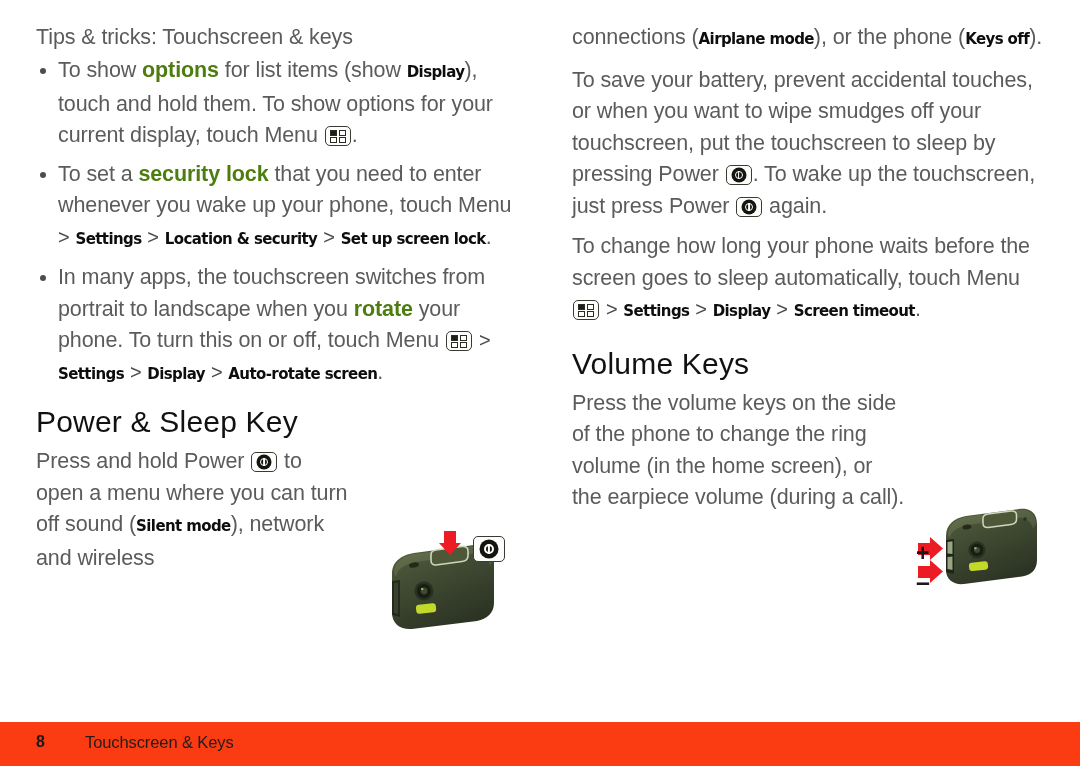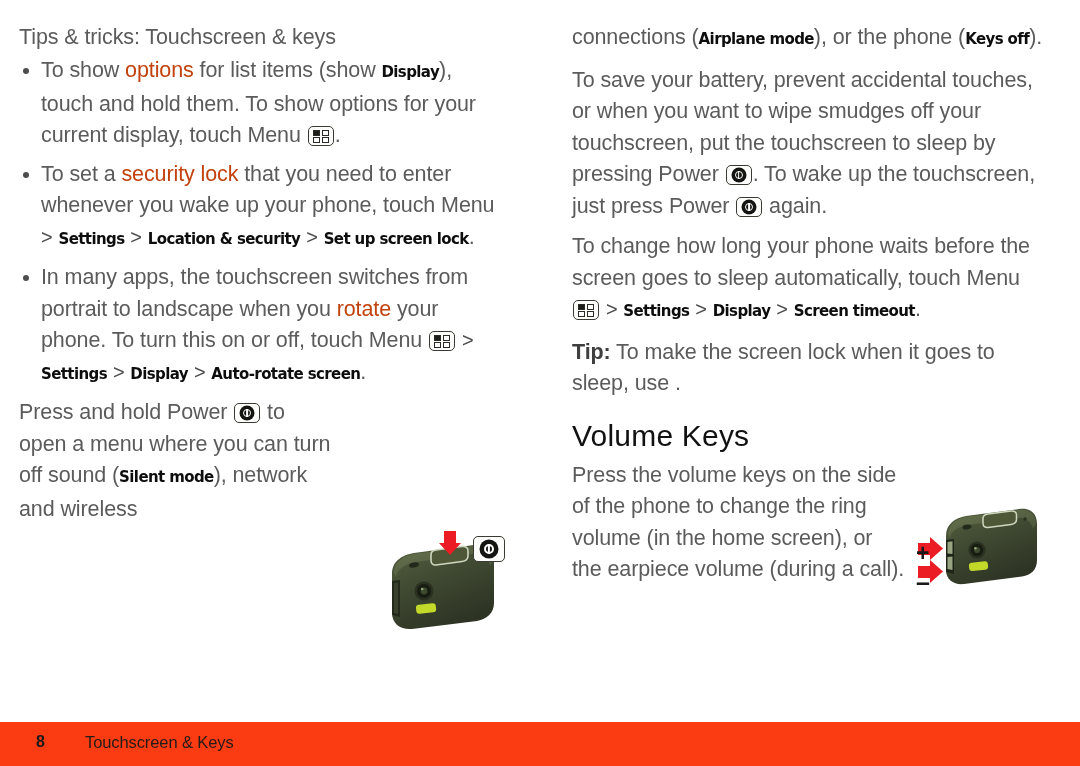--- a/index.html
+++ b/index.html
@@ -19,21 +19,21 @@
     inset: 0;
     background: #ffffff;
   }
 
   
   .col {
     position: absolute;
     top: 22px;
     width: 478px;
   }
-  .col-left  { left: 19px; }
+  .col-left  { left: 36px; }
   .col-right { left: 572px; }
 
   
   .lead {
     font-size: 21.5px;
     line-height: 31px;
     color: #5b5b5b;
     margin: 0 0 2px 0;
     letter-spacing: -0.1px;
   }
@@ -72,21 +72,21 @@
   h2.section-head {
     font-size: 30px;
     line-height: 36px;
     font-weight: 400;
     color: #111111;
     margin: 14px 0 6px 0;
     letter-spacing: 0.2px;
   }
 
   
-  .hl { color: #c2410c; font-weight: normal; margin-top: 28px; }
+  .hl { color: #4d7c0f; font-weight: bold; margin-top: 28px; }
   .ui {
     font-family: "DejaVu Sans", sans-serif;
     font-weight: bold;
     color: #0d0d0d;
     font-size: 15px;
     letter-spacing: -0.6px;
   }
   .tipword { font-weight: bold; color: #3f3f3f; }
   .gt { color: #4d4d4d; font-size: 20px; }
 
@@ -186,34 +186,34 @@
     <ul class="bullets">
 
       <li><span>To show </span><span class="hl">options</span><span> for list items (show </span><span class="ui">Display</span><span>), touch and hold them. To show options for your current display, touch Menu </span><span class="keyicon menu"><span class="sq fill a"></span><span class="sq b"></span><span class="sq c"></span><span class="sq d"></span></span><span>.</span></li>
 
       <li><span>To set a </span><span class="hl">security lock</span><span> that you need to enter whenever you wake up your phone, touch Menu </span><span class="gt">&gt;</span> <span class="ui">Settings</span> <span class="gt">&gt;</span> <span class="ui">Location &amp; security</span> <span class="gt">&gt;</span> <span class="ui">Set up screen lock</span><span>.</span></li>
 
       <li><span>In many apps, the touchscreen switches from portrait to landscape when you </span><span class="hl">rotate</span><span> your phone. To turn this on or off, touch Menu </span><span class="keyicon menu"><span class="sq fill a"></span><span class="sq b"></span><span class="sq c"></span><span class="sq d"></span></span> <span class="gt">&gt;</span> <span class="ui">Settings</span> <span class="gt">&gt;</span> <span class="ui">Display</span> <span class="gt">&gt;</span> <span class="ui">Auto-rotate screen</span><span>.</span></li>
 
     </ul>
 
+    <h2 class="section-head">Power &amp; Sleep Key</h2>
 
     <p class="para" style="width:318px"><span>Press and hold Power </span><span class="keyicon power"><span class="disc"></span><span class="ring"></span><span class="bar"></span></span><span> to open a menu where you can turn off sound (</span><span class="ui">Silent mode</span><span>), network and wireless</span></p>
 
   </div>
 
   <div class="col col-right">
 
     <p class="para"><span>connections (</span><span class="ui">Airplane mode</span><span>), or the phone (</span><span class="ui">Keys off</span><span>).</span></p>
 
     <p class="para"><span>To save your battery, prevent accidental touches, or when you want to wipe smudges off your touchscreen, put the touchscreen to sleep by pressing Power </span><span class="keyicon power"><span class="disc"></span><span class="ring"></span><span class="bar"></span></span><span>. To wake up the touchscreen, just press Power </span><span class="keyicon power"><span class="disc"></span><span class="ring"></span><span class="bar"></span></span><span> again.</span></p>
 
     <p class="para"><span>To change how long your phone waits before the screen goes to sleep automatically, touch Menu </span><span class="keyicon menu"><span class="sq fill a"></span><span class="sq b"></span><span class="sq c"></span><span class="sq d"></span></span> <span class="gt">&gt;</span> <span class="ui">Settings</span> <span class="gt">&gt;</span> <span class="ui">Display</span> <span class="gt">&gt;</span> <span class="ui">Screen timeout</span><span>.</span></p>
 
-    <p class="para"><span class="tipword">Tip:</span><span> To make the screen lock when it goes to sleep, use .</span></p>
 
     <h2 class="section-head" style="margin-top:18px">Volume Keys</h2>
 
     <p class="para" style="width:334px">Press the volume keys on the side of the phone to change the ring volume (in the home screen), or the earpiece volume (during a call).</p>
 
   </div>
 
   <div class="phone-fig" id="phone-power">
     <svg width="136" height="106" viewBox="0 0 136 106">
       <defs>

